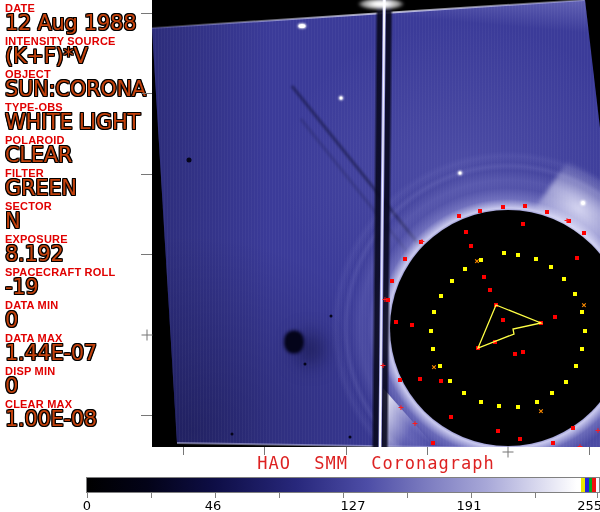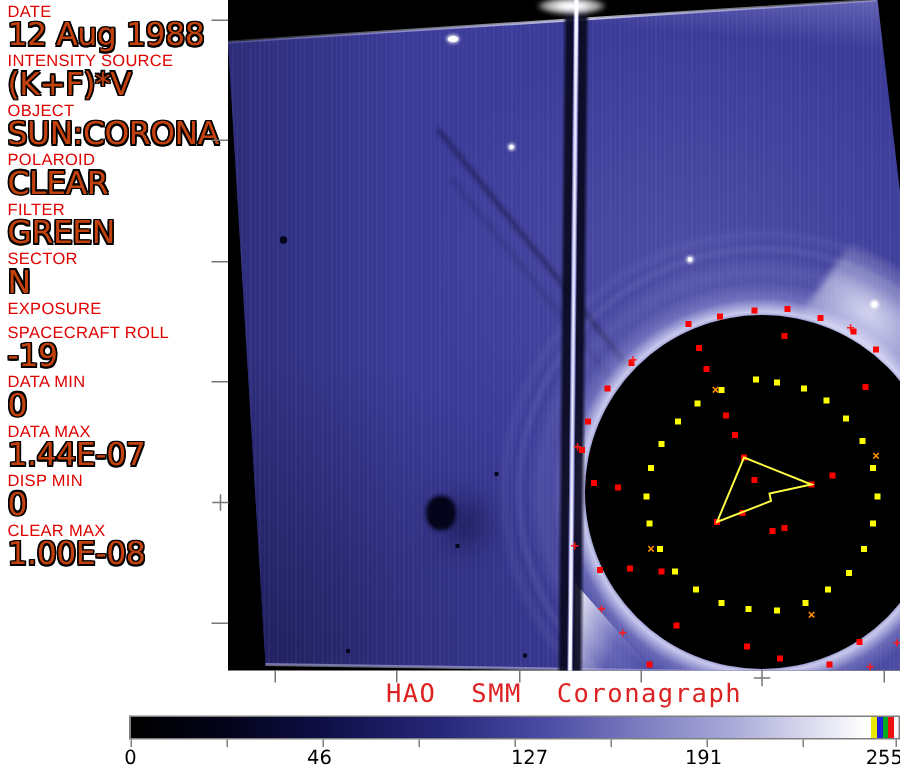--- a/index.html
+++ b/index.html
@@ -3,21 +3,21 @@
 <meta charset="utf-8">
 <style>
   html,body{margin:0;padding:0;}
   .page{position:relative;width:600px;height:512px;background:#ffffff;overflow:hidden;
         font-family:"Liberation Sans",sans-serif;}
 
   
   .sidebar{position:absolute;left:0;top:0;width:152px;height:460px;background:#ffffff;}
   .fields{position:absolute;left:5px;top:2px;right:0;}
   .field{margin-bottom:3px;}
-  .field .lbl{display:block;font-size:11px;line-height:13px;font-weight:normal;
+  .field .lbl{display:block;font-size:11px;line-height:13px;font-weight:bold;
               color:#e00000;letter-spacing:0.2px;}
   .field .val{display:block;font-size:21px;line-height:17px;color:#c2410c;
               font-family:"DejaVu Sans",sans-serif;letter-spacing:-0.3px;
               text-shadow:-1px -1px 0 #000,1px -1px 0 #000,-1px 1px 0 #000,1px 1px 0 #000,
                           0 -1px 0 #000,0 1px 0 #000,-1px 0 0 #000,1px 0 0 #000;}
 
   
   .image-area{position:absolute;left:152px;top:0;width:448px;height:447px;
               background:#000;overflow:hidden;}
   .quad{position:absolute;inset:0;
@@ -108,33 +108,38 @@
         </div>
       <div class="field">
           <span class="lbl">INTENSITY SOURCE</span>
           <span class="val">(K+F)*V</span>
         </div>
       <div class="field">
           <span class="lbl">OBJECT</span>
           <span class="val">SUN:CORONA</span>
         </div>
       <div class="field">
+          <span class="lbl">TYPE-OBS</span>
+          <span class="val">WHITE LIGHT</span>
+        </div>
+      <div class="field">
           <span class="lbl">POLAROID</span>
           <span class="val">CLEAR</span>
         </div>
       <div class="field">
           <span class="lbl">FILTER</span>
           <span class="val">GREEN</span>
         </div>
       <div class="field">
           <span class="lbl">SECTOR</span>
           <span class="val">N</span>
         </div>
       <div class="field">
           <span class="lbl">EXPOSURE</span>
+          <span class="val">8.192</span>
         </div>
       <div class="field">
           <span class="lbl">SPACECRAFT ROLL</span>
           <span class="val">-19</span>
         </div>
       <div class="field">
           <span class="lbl">DATA MIN</span>
           <span class="val">0</span>
         </div>
       <div class="field">

